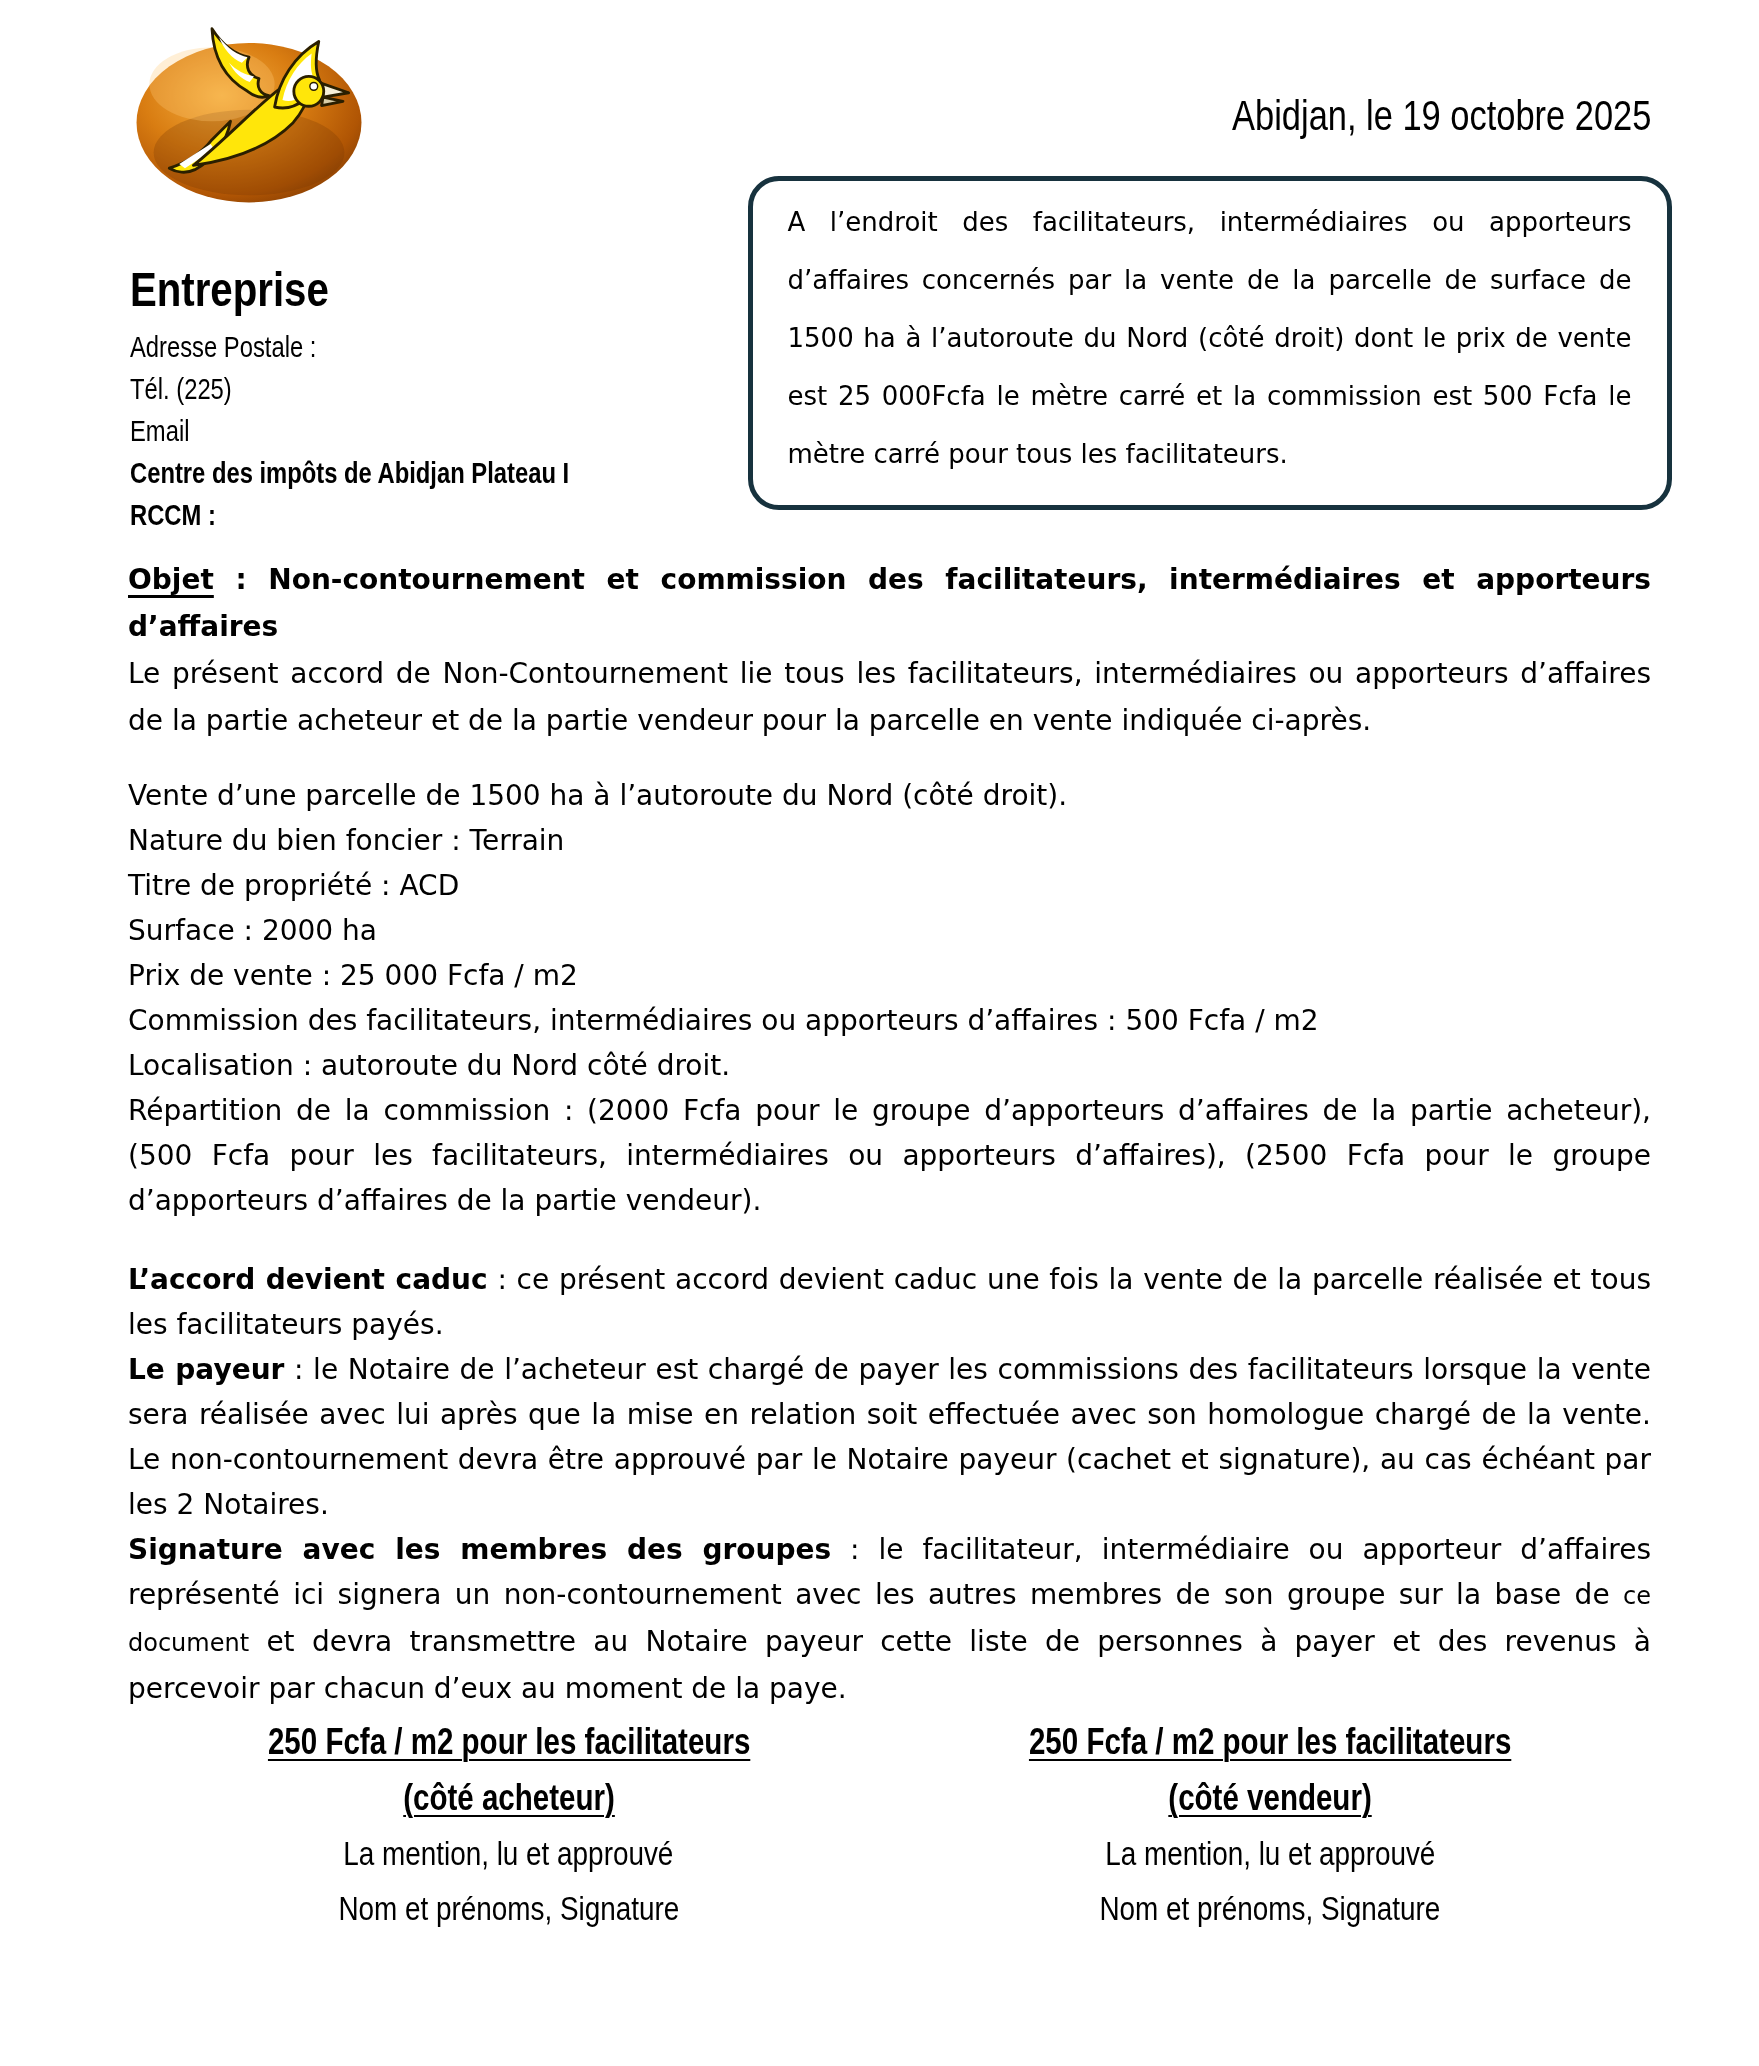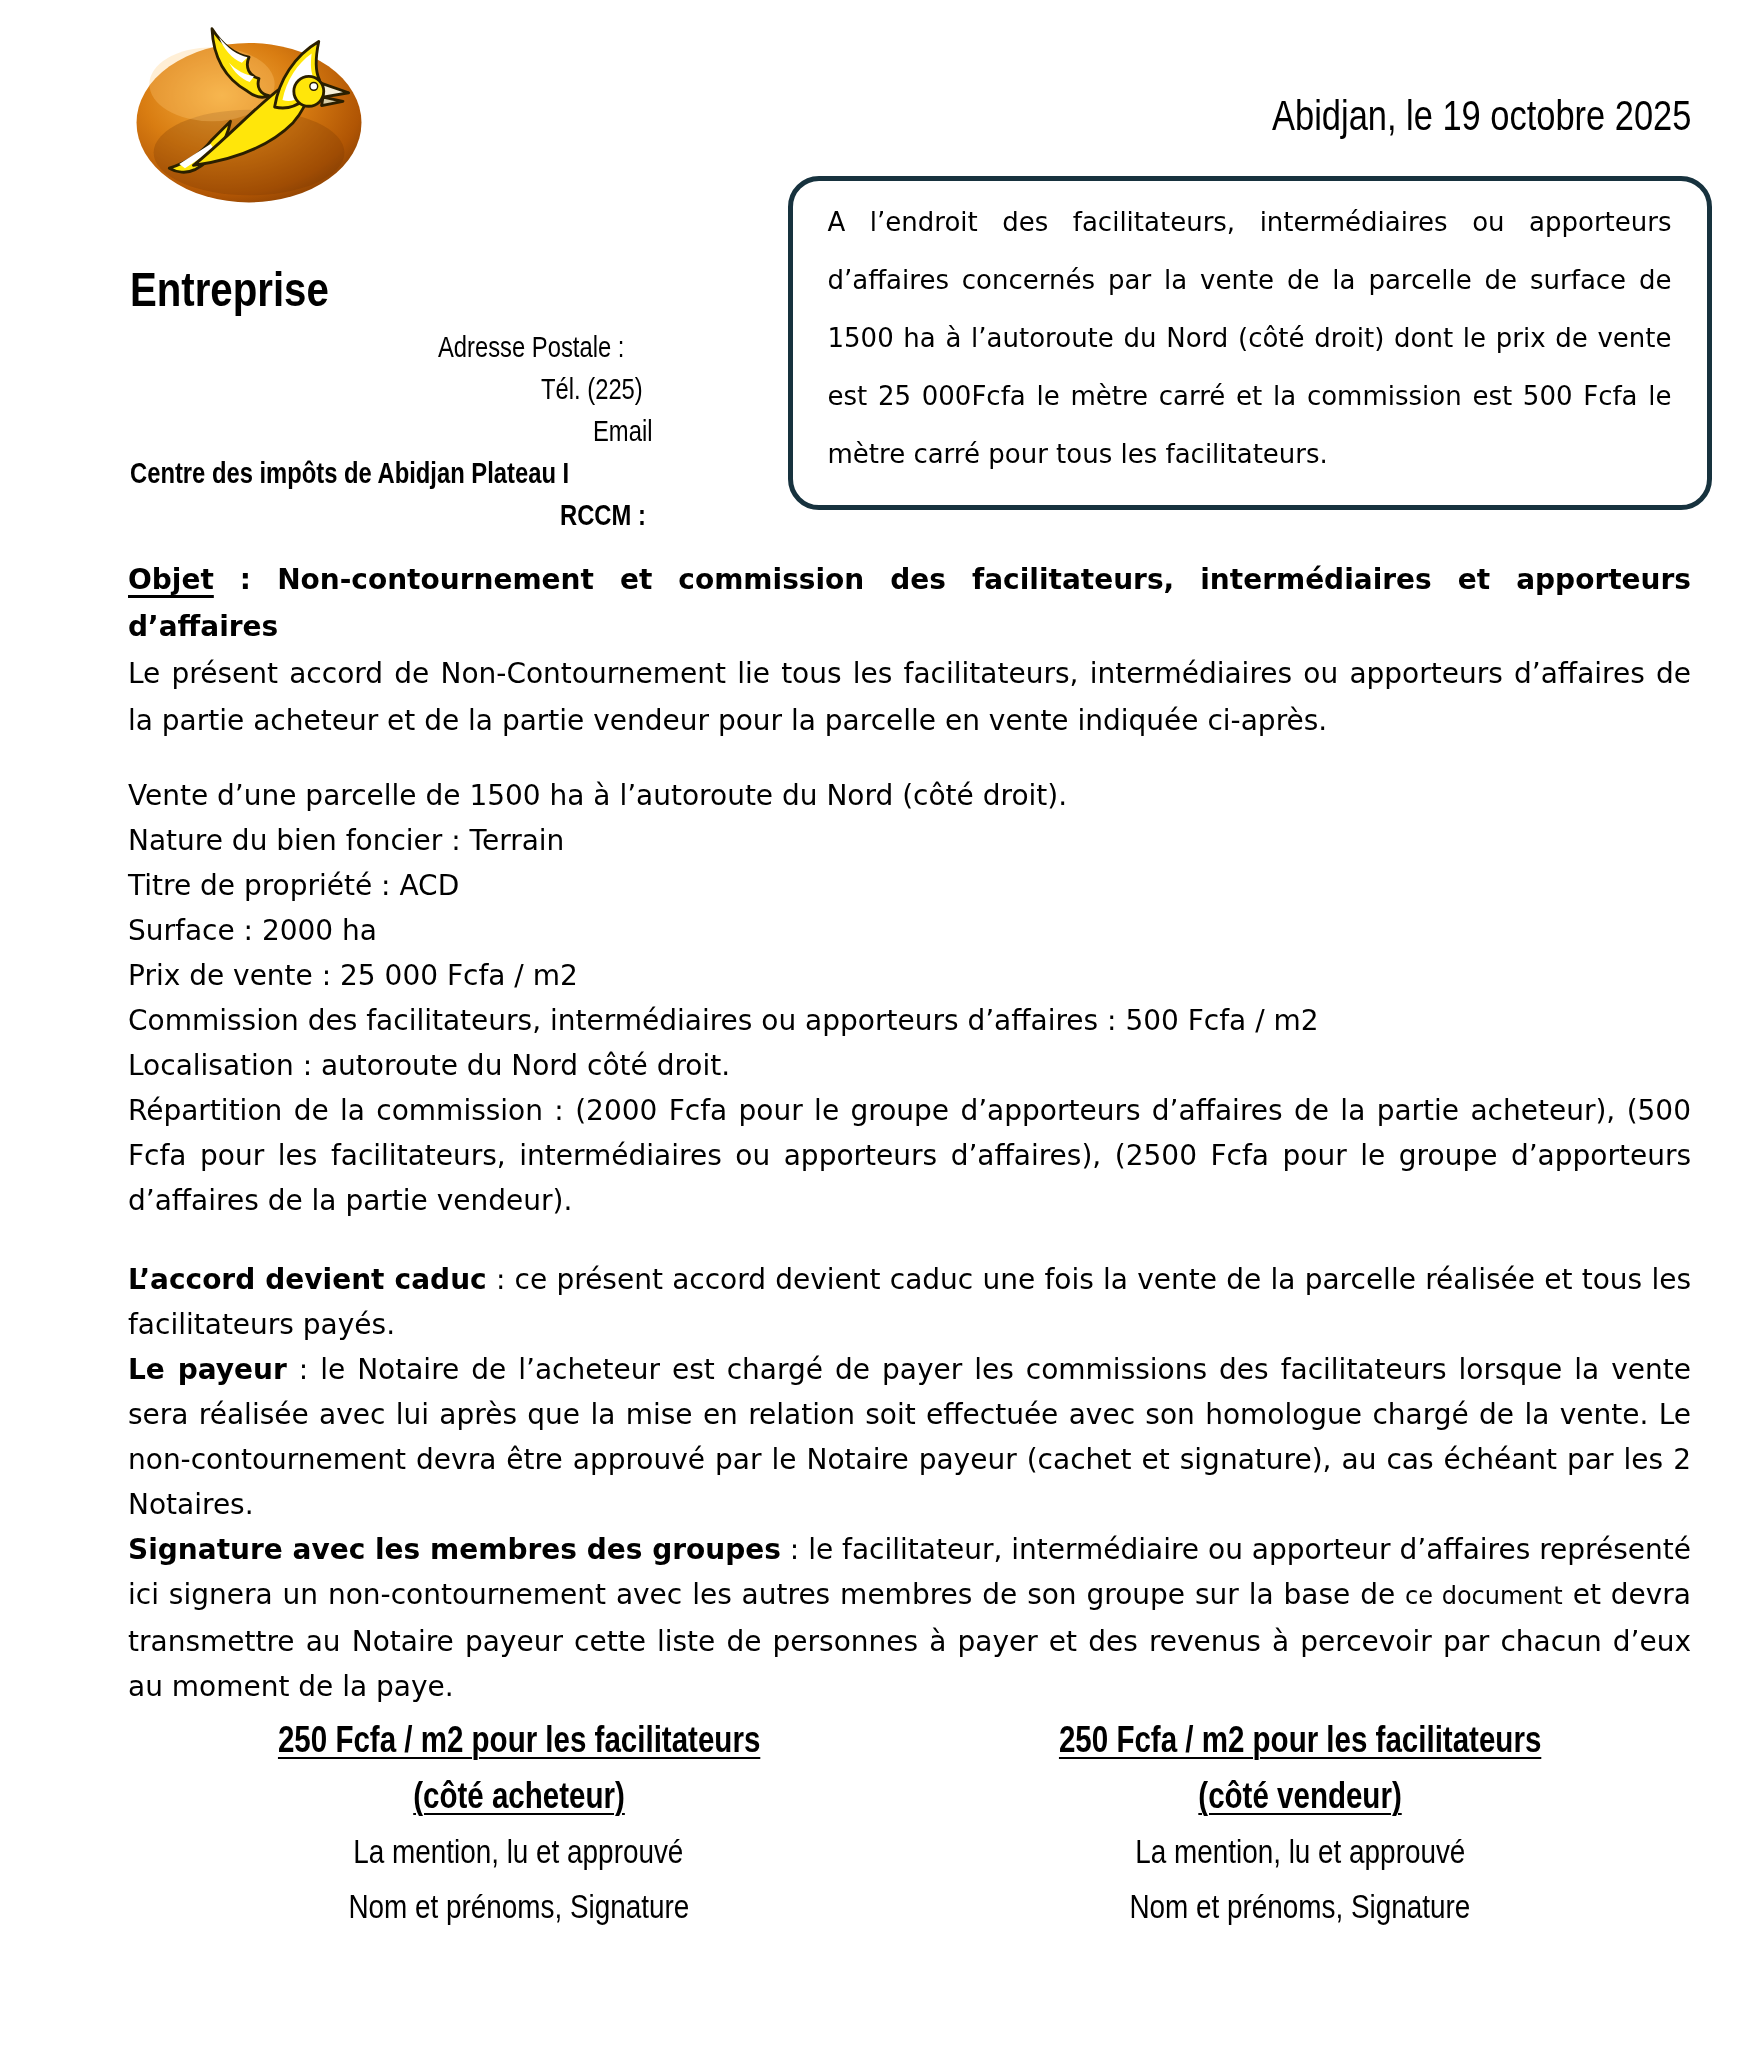--- a/index.html
+++ b/index.html
@@ -1,35 +1,35 @@
 <!DOCTYPE html>
 <html style="font-size:11.7px"><head>
 <meta charset="utf-8">
 <style>
   html,body{margin:0;padding:0;background:#ffffff;}
   .page{
     position:relative;
     width:1759px;height:2066px;
     box-sizing:border-box;
-    padding:0 68px 0 128px;
+    padding:0 108px 0 128px;
     background:#ffffff;color:#000000;
     overflow:hidden;
     font-family:"DejaVu Sans",sans-serif;
   }
   
   .header{position:relative;height:556px;}
   .logo{position:absolute;left:0;top:58;width:242px;height:214px;}
   .dateline{position:absolute;top:92px;right:0;text-align:right;white-space:nowrap;}
   .cond{display:inline-block;font-family:"Liberation Sans",sans-serif;transform:scaleX(0.82);}
   .dateline .cond{font-size:42px;transform-origin:100% 50%;}
   .company{position:absolute;left:1.5px;top:262px;}
   .company p{margin:0;}
   .company .name{line-height:54px;}
   .company .name .cond{font-size:49px;font-weight:bold;transform-origin:0 50%;}
-  .company .line{line-height:36px;text-align:right;}
+  .company .line{line-height:36px;}
   .company .line .cond{font-size:29px;transform-origin:0 50%;}
   .company .line.bold .cond{font-weight:bold;}
   .notice-box{
     position:absolute;top:176px;right:-20.5px;width:924px;height:334px;
     box-sizing:border-box;border:5.9px solid #17323e;border-radius:31px;
     padding:11.7px 35px;
     font-size:26px;line-height:58px;text-align:justify;
   }
   
   .main{font-size:28px;line-height:45px;text-align:justify;}

